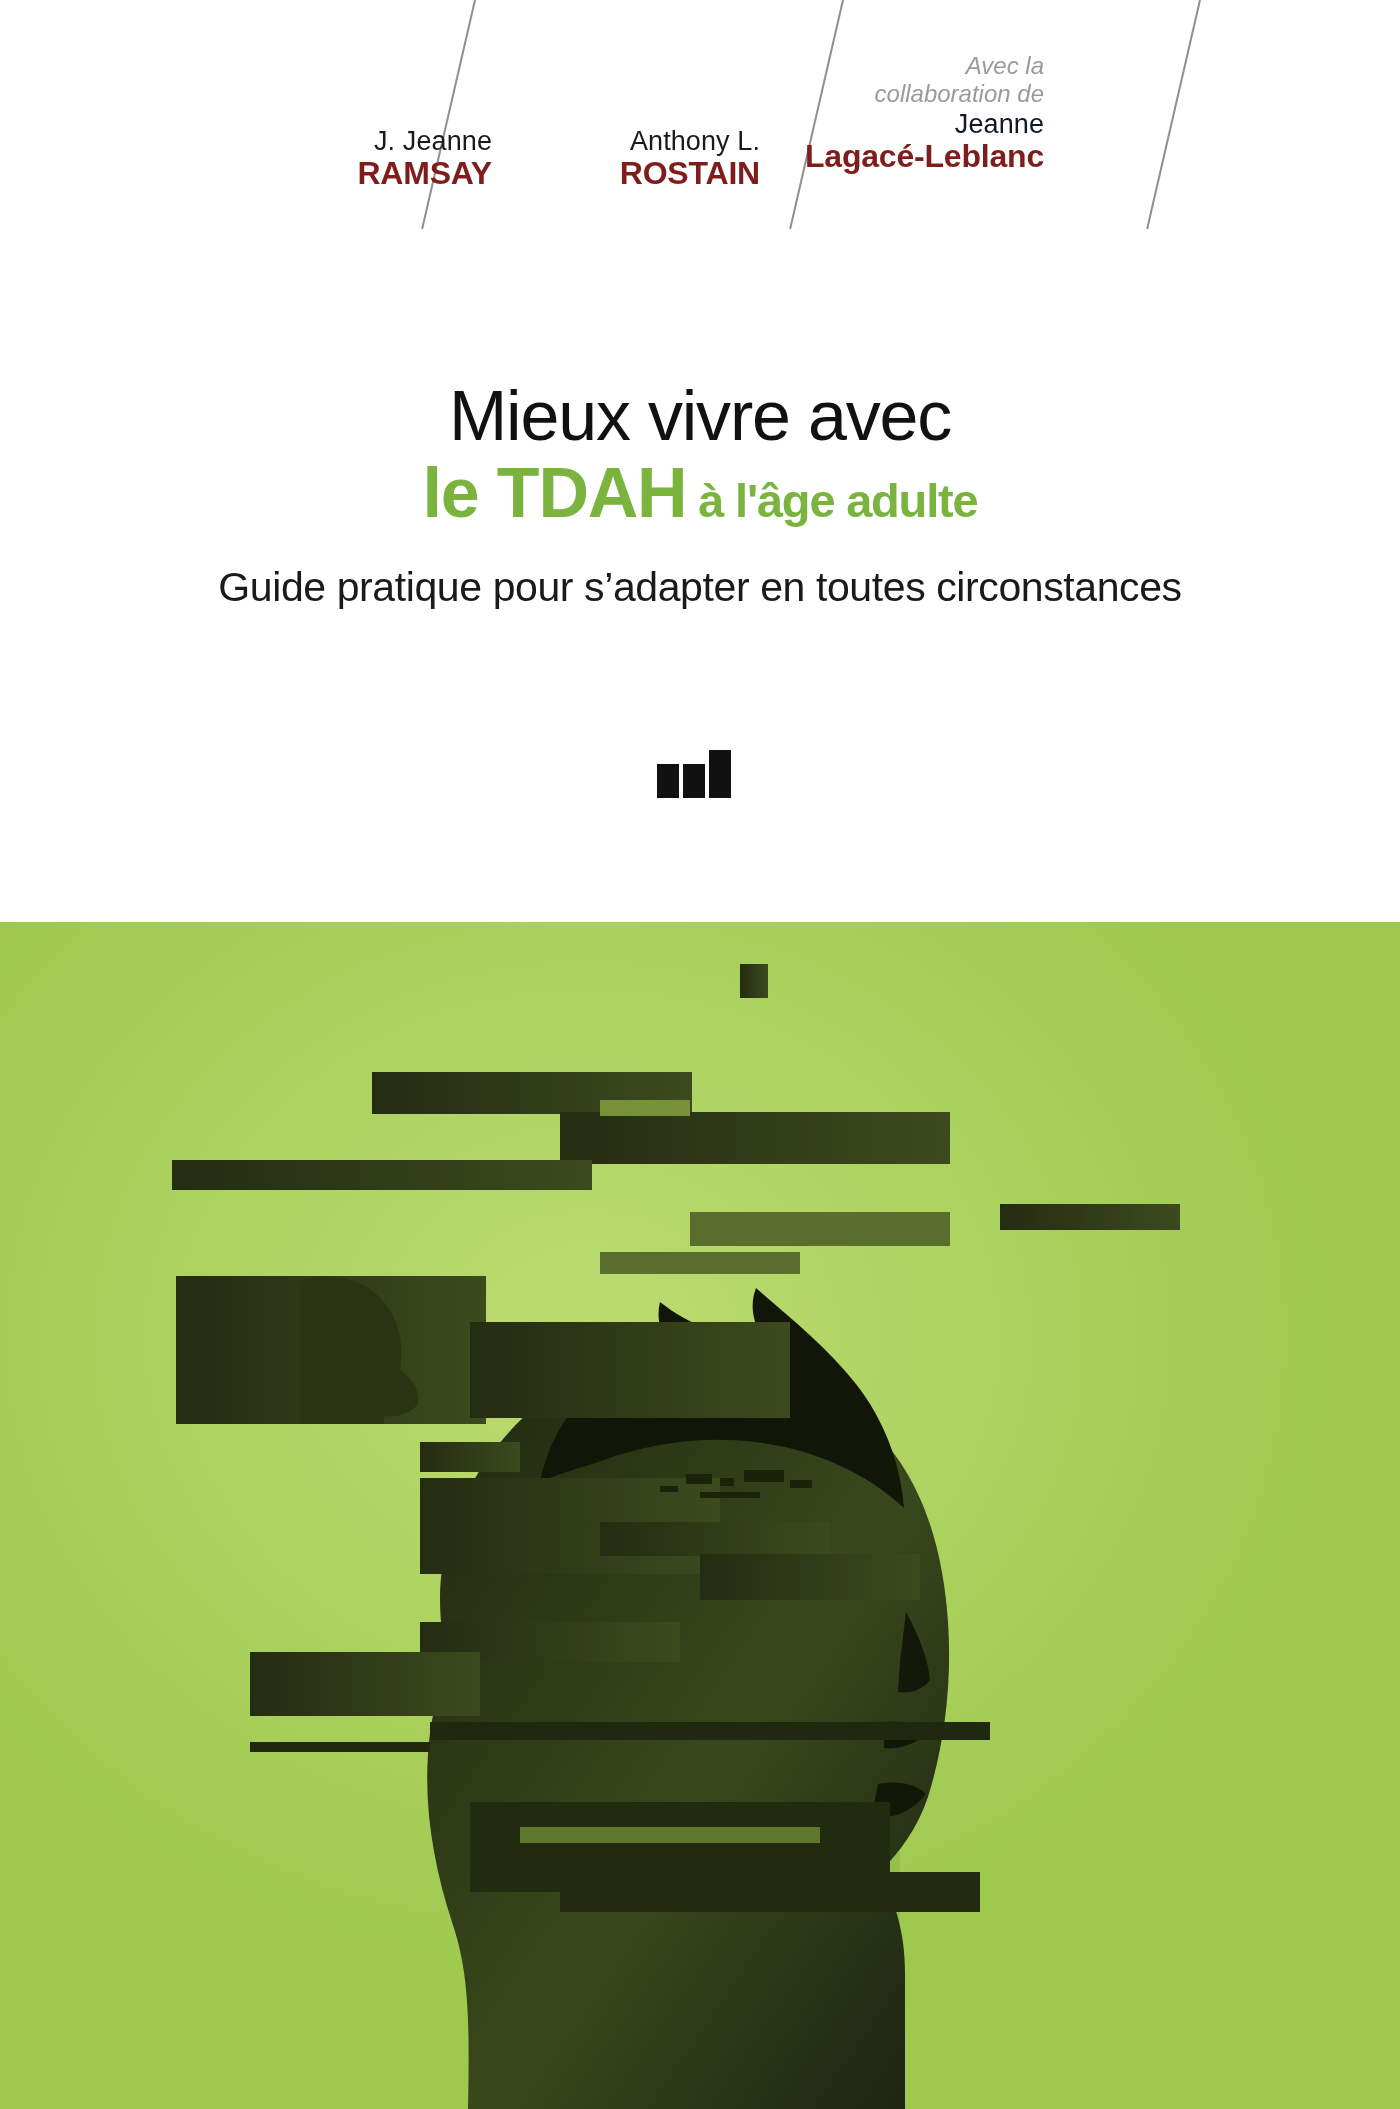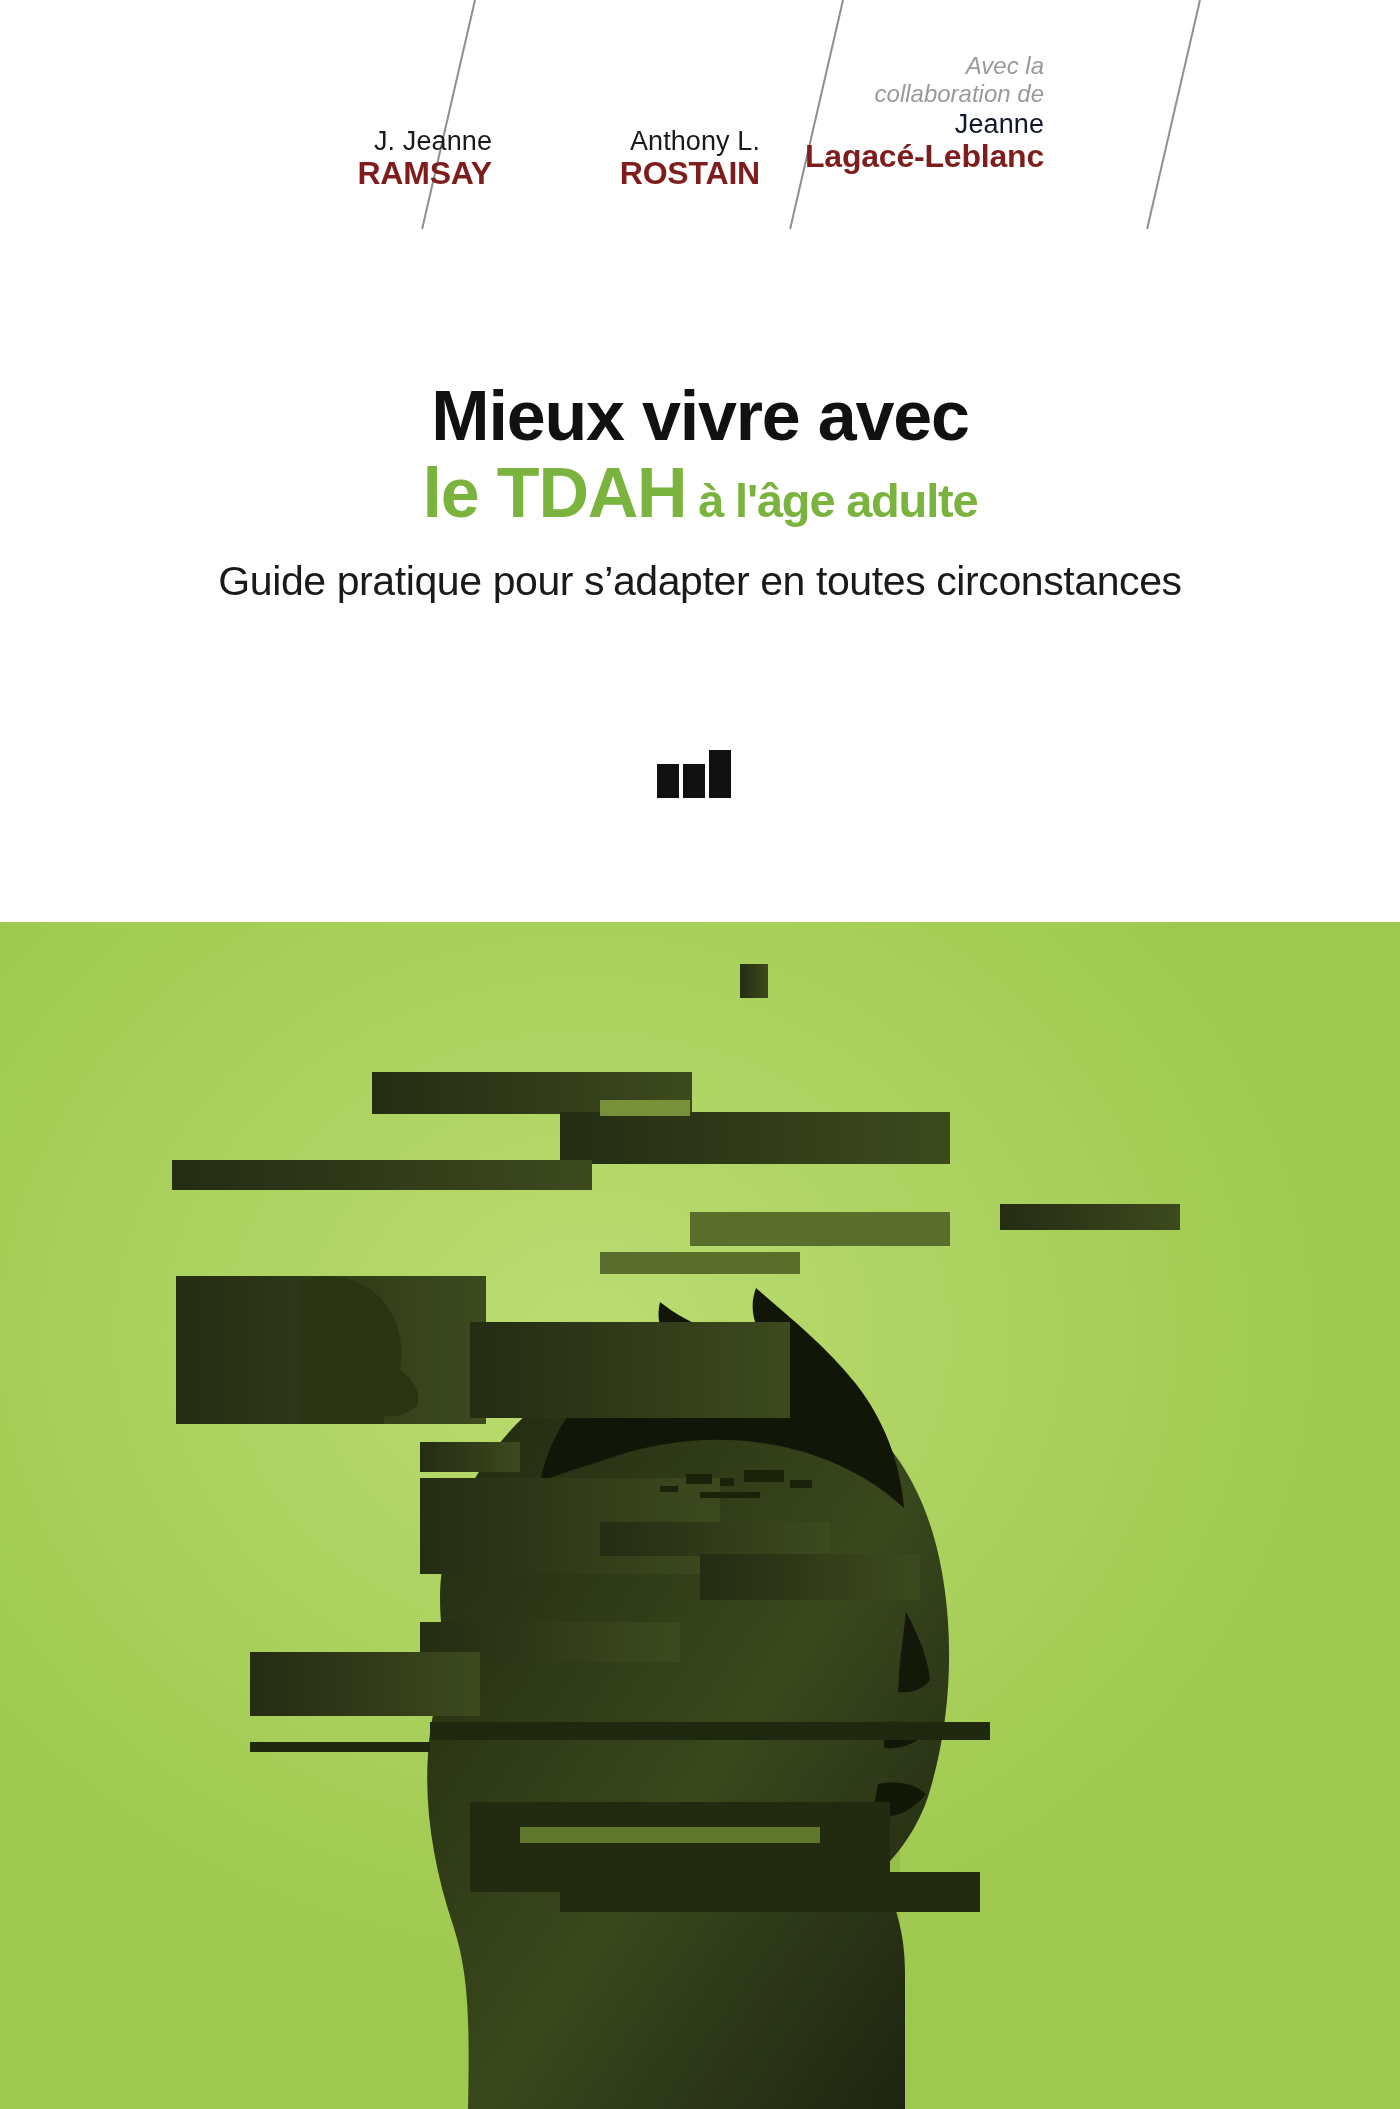--- a/index.html
+++ b/index.html
@@ -77,37 +77,37 @@
   
   .title-block {
     position: absolute;
     top: 380px;
     left: 0;
     width: 1400px;
     text-align: center;
   }
   .title-line-1 {
     font-size: 70px;
-    font-weight: 700;
+    font-weight: 400;
     color: #111111;
     letter-spacing: -1.2px;
     line-height: 1.04;
   }
   .title-line-2 {
     font-size: 70px;
     font-weight: 700;
     color: #7ab33e;
     letter-spacing: -1.2px;
     line-height: 1.16;
   }
   .title-line-2 .small {
     font-size: 47px;
   }
   .subtitle {
-    margin-top: 24px;
+    margin-top: 30px;
     font-size: 41px;
     font-weight: 400;
     color: #1a1a1a;
     letter-spacing: -0.4px;
   }
 
   
   .logo {
     position: absolute;
     top: 750px;

